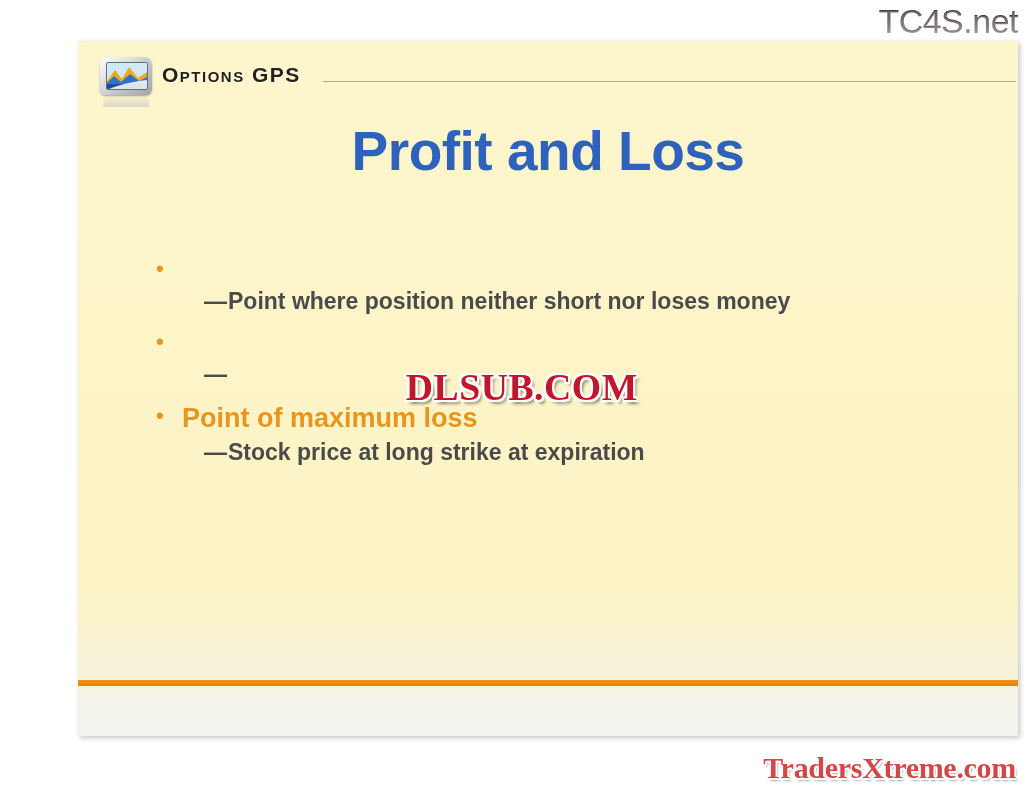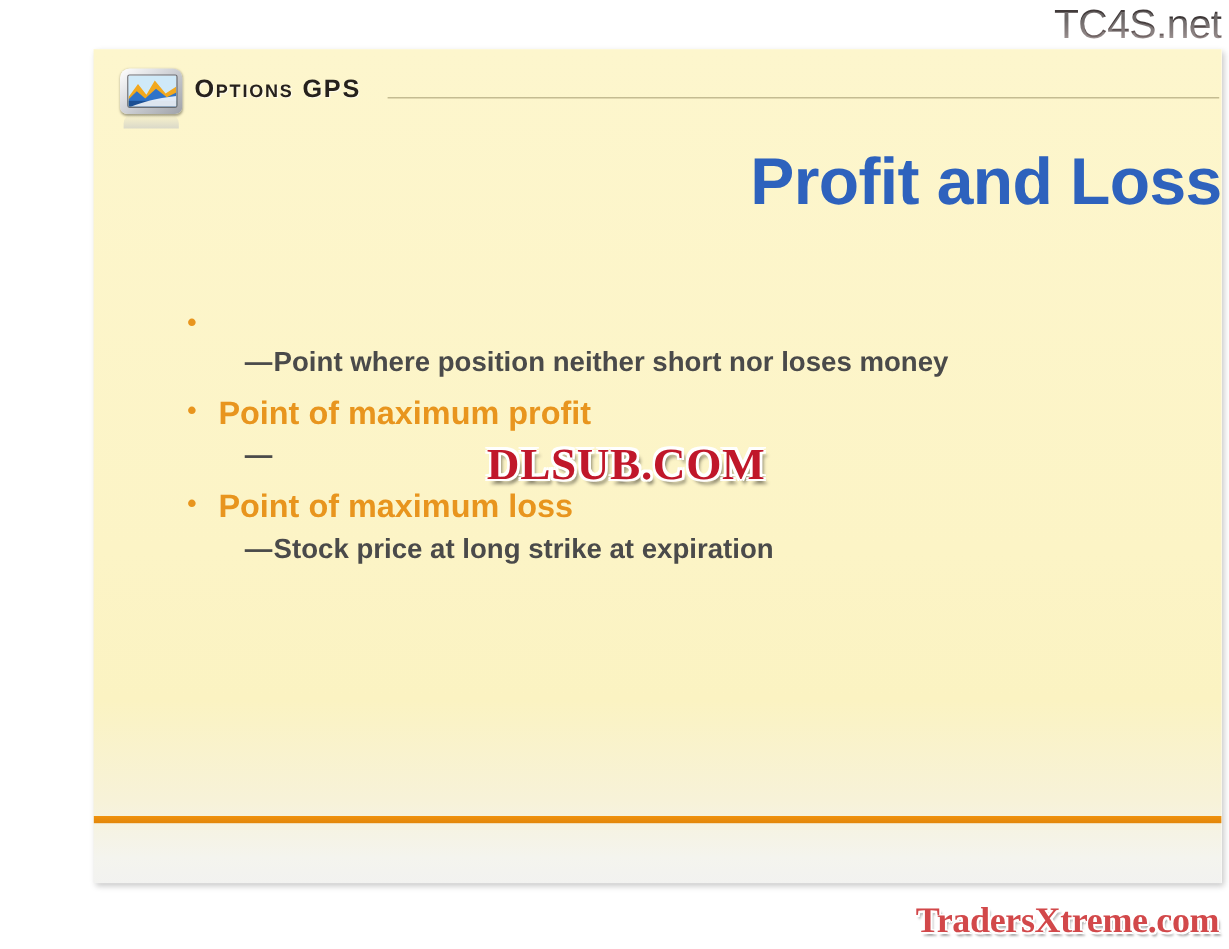--- a/index.html
+++ b/index.html
@@ -112,21 +112,21 @@
     height: 1px;
     background: #b6ad83;
   }
 
   
   .slide-title {
     position: absolute;
     left: 0;
     top: 78px;
     width: 100%;
-    text-align: right;
+    text-align: center;
     font-size: 55px;
     font-weight: bold;
     color: #2e62bd;
     letter-spacing: -0.5px;
   }
 
   
   .bullets {
     position: absolute;
     left: 78px;
@@ -273,21 +273,20 @@
       </div>
       <div class="bullet-l2">
         <span class="dash">—</span>
         <span class="txt">Point where position neither short nor loses money</span>
       </div>
     </div>
 
     <div class="bullet-group">
       <div class="bullet-l1">
         <span class="dot">•</span>
-        <span class="txt">Point of maximum profit</span>
       </div>
       <div class="bullet-l2">
         <span class="dash">—</span>
       </div>
     </div>
 
     <div class="bullet-group">
       <div class="bullet-l1">
         <span class="dot">•</span>
         <span class="txt">Point of maximum loss</span>

